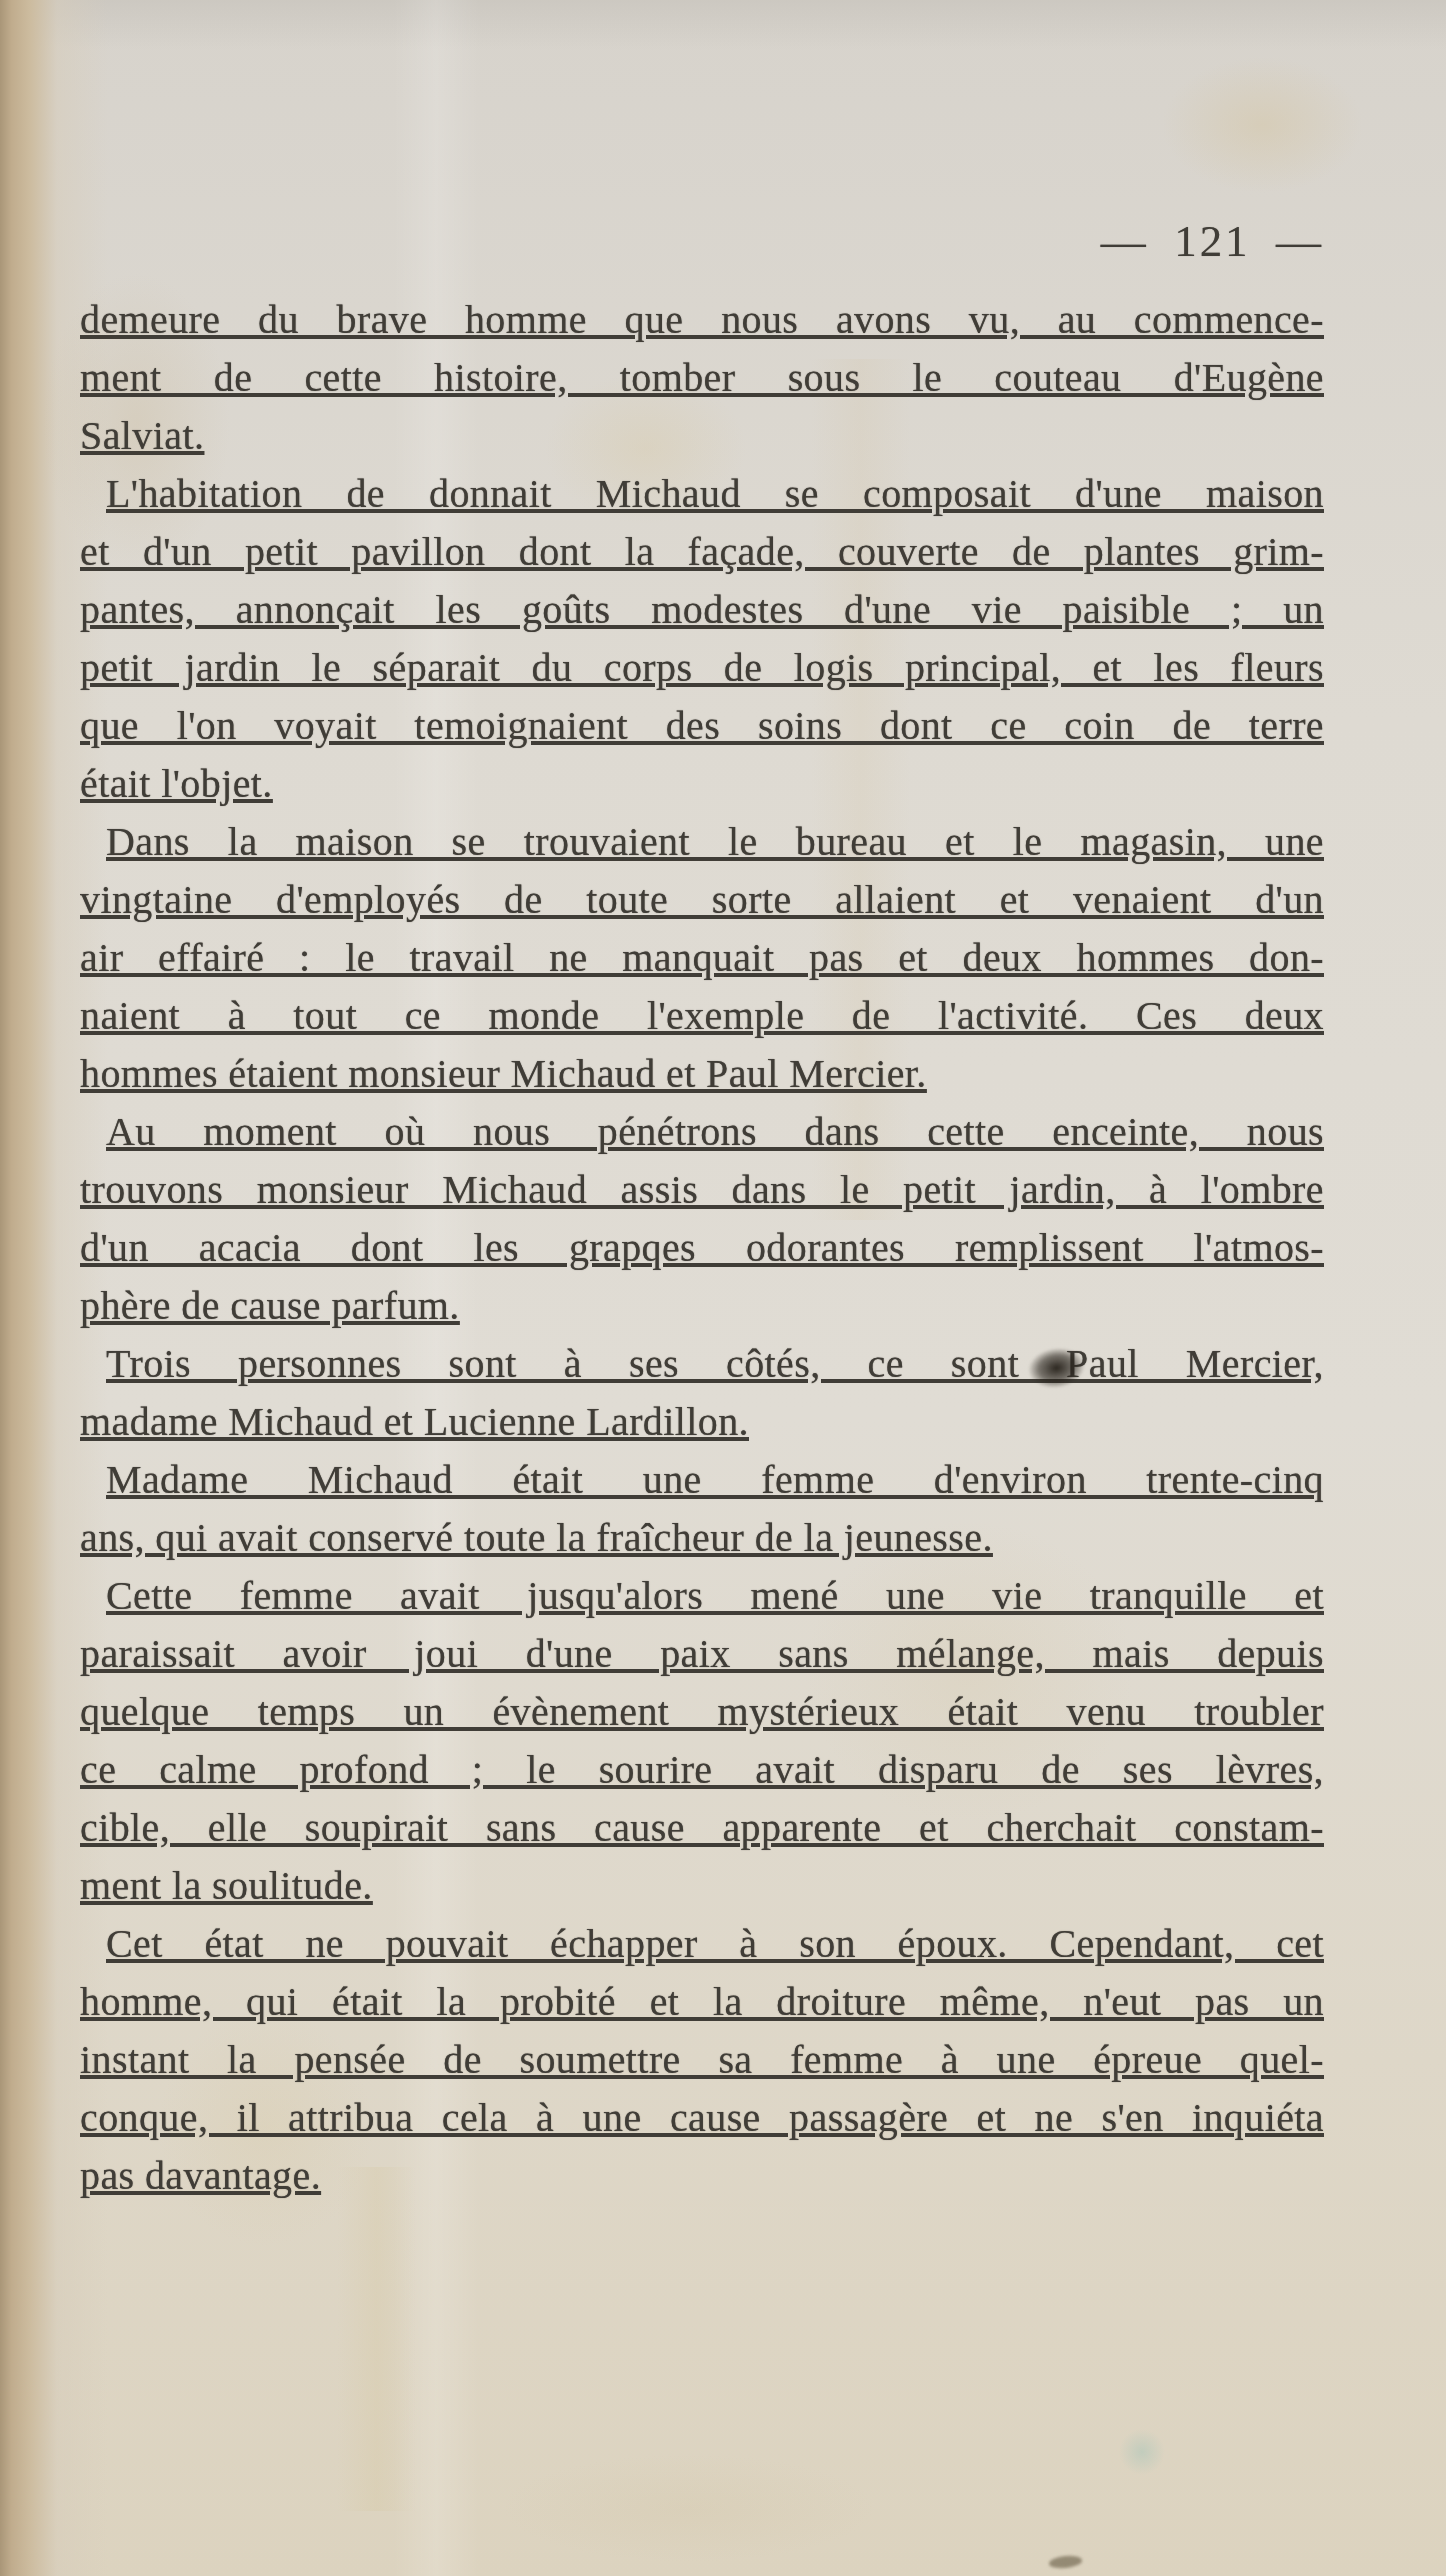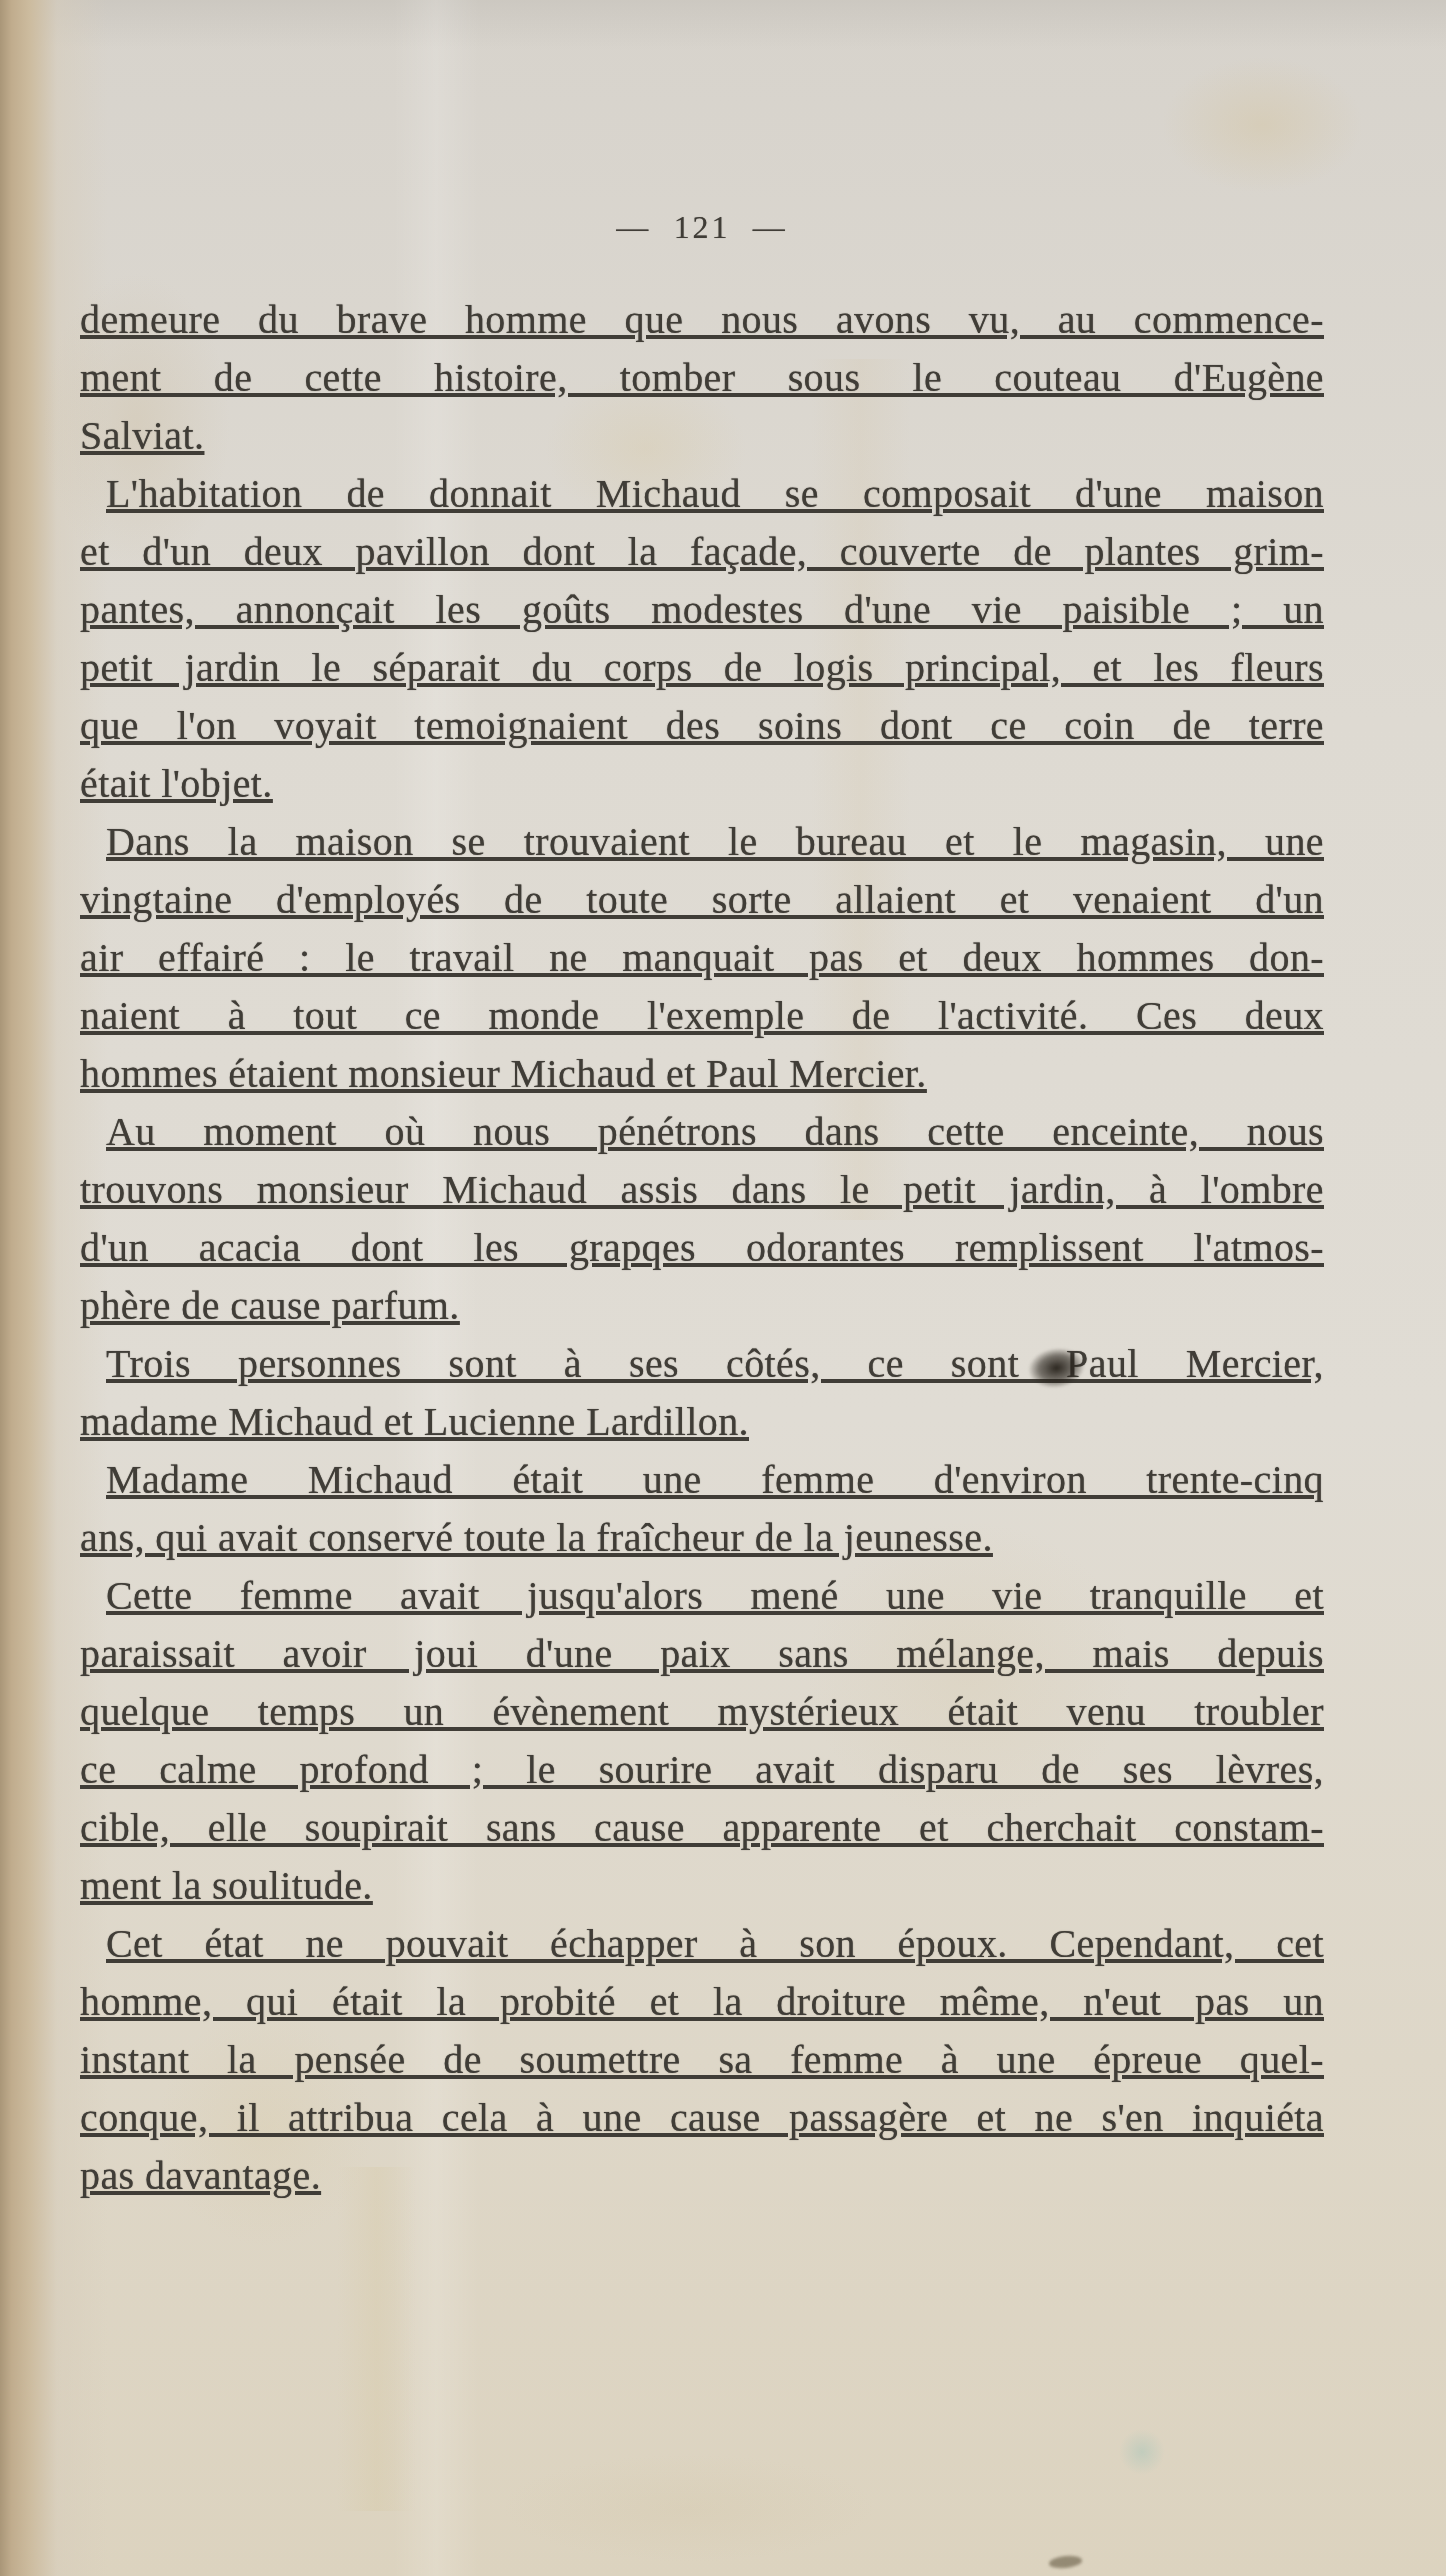--- a/index.html
+++ b/index.html
@@ -32,22 +32,22 @@
   .stain.s3{left:804px;top:1521px;width:330px;height:301px;background:radial-gradient(closest-side,rgba(210,192,150,.18),rgba(210,192,150,0));}
   .stain.s4{left:158px;top:2009px;width:215px;height:237px;background:radial-gradient(closest-side,rgba(214,198,156,.22),rgba(214,198,156,0));}
   .stain.s5{left:1119px;top:2429px;width:46px;height:46px;background:radial-gradient(closest-side,rgba(150,192,182,.38),rgba(150,192,182,0));}
   .stain.s6{left:502px;top:2454px;width:373px;height:108px;background:radial-gradient(closest-side,rgba(205,190,155,.18),rgba(205,190,155,0));}
   .stain.s7{left:43px;top:273px;width:187px;height:301px;background:radial-gradient(closest-side,rgba(198,178,140,.25),rgba(198,178,140,0));}
   .smudge{
     position:absolute;left:1049px;top:2556px;width:33px;height:11.5px;border-radius:50%;
     background:rgba(90,78,54,.55);filter:blur(1.4px);transform:rotate(-6deg);
   }
   .pagenum{
-    position:absolute;left:80px;top:204px;width:1244px;height:46px;
-    text-align:center;font-size:32px;line-height:46px;
+    position:absolute;left:80px;top:218px;width:1244px;height:46px;
+    text-align:right;font-size:45px;line-height:46px;
     letter-spacing:2.9px;word-spacing:11.5px;
     color:var(--ink,#403d37);
     text-shadow:0 0 0.7px rgba(64,61,55,.7);
   }
   .text-block{
     position:absolute;left:80px;top:291px;width:1244px;
     color:var(--ink,#403d37);
     font-size:40px;
     filter:blur(0.2px);
   }
@@ -88,21 +88,21 @@
   <div class="pagenum">— 121 —</div>
 
   <div class="text-block">
       <div class="para">
         <div class="line">demeure du brave homme que nous avons vu, au commence-</div>
         <div class="line">ment de cette histoire, tomber sous le couteau d'Eugène</div>
         <div class="line last">Salviat.</div>
       </div>
       <div class="para">
         <div class="line indent">L'habitation de donnait Michaud se composait d'une maison</div>
-        <div class="line">et d'un deux pavillon dont la façade, couverte de plantes grim-</div>
+        <div class="line">et d'un petit pavillon dont la façade, couverte de plantes grim-</div>
         <div class="line">pantes, annonçait les goûts modestes d'une vie paisible ; un</div>
         <div class="line">petit jardin le séparait du corps de logis principal, et les fleurs</div>
         <div class="line">que l'on voyait temoignaient des soins dont ce coin de terre</div>
         <div class="line last">était l'objet.</div>
       </div>
       <div class="para">
         <div class="line indent">Dans la maison se trouvaient le bureau et le magasin, une</div>
         <div class="line">vingtaine d'employés de toute sorte allaient et venaient d'un</div>
         <div class="line">air effairé : le travail ne manquait pas et deux hommes don-</div>
         <div class="line">naient à tout ce monde l'exemple de l'activité. Ces deux</div>

